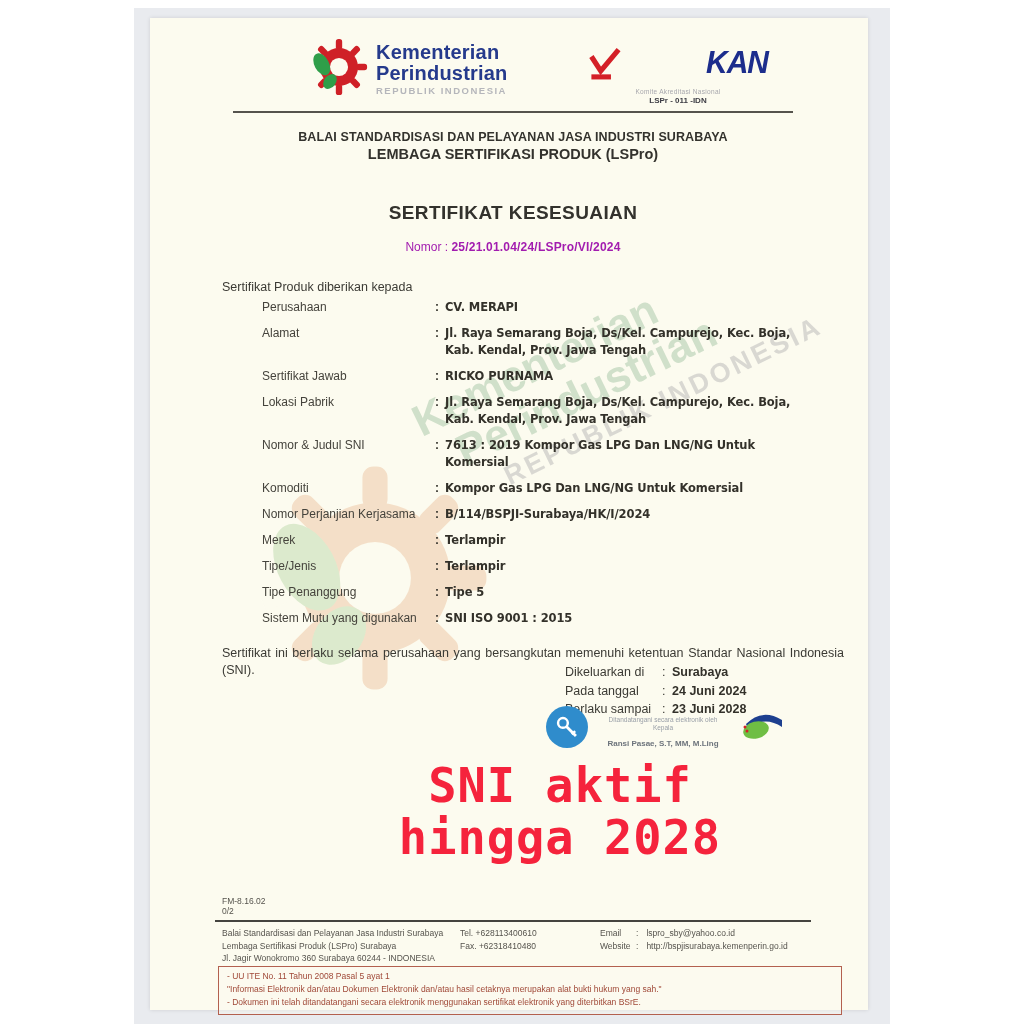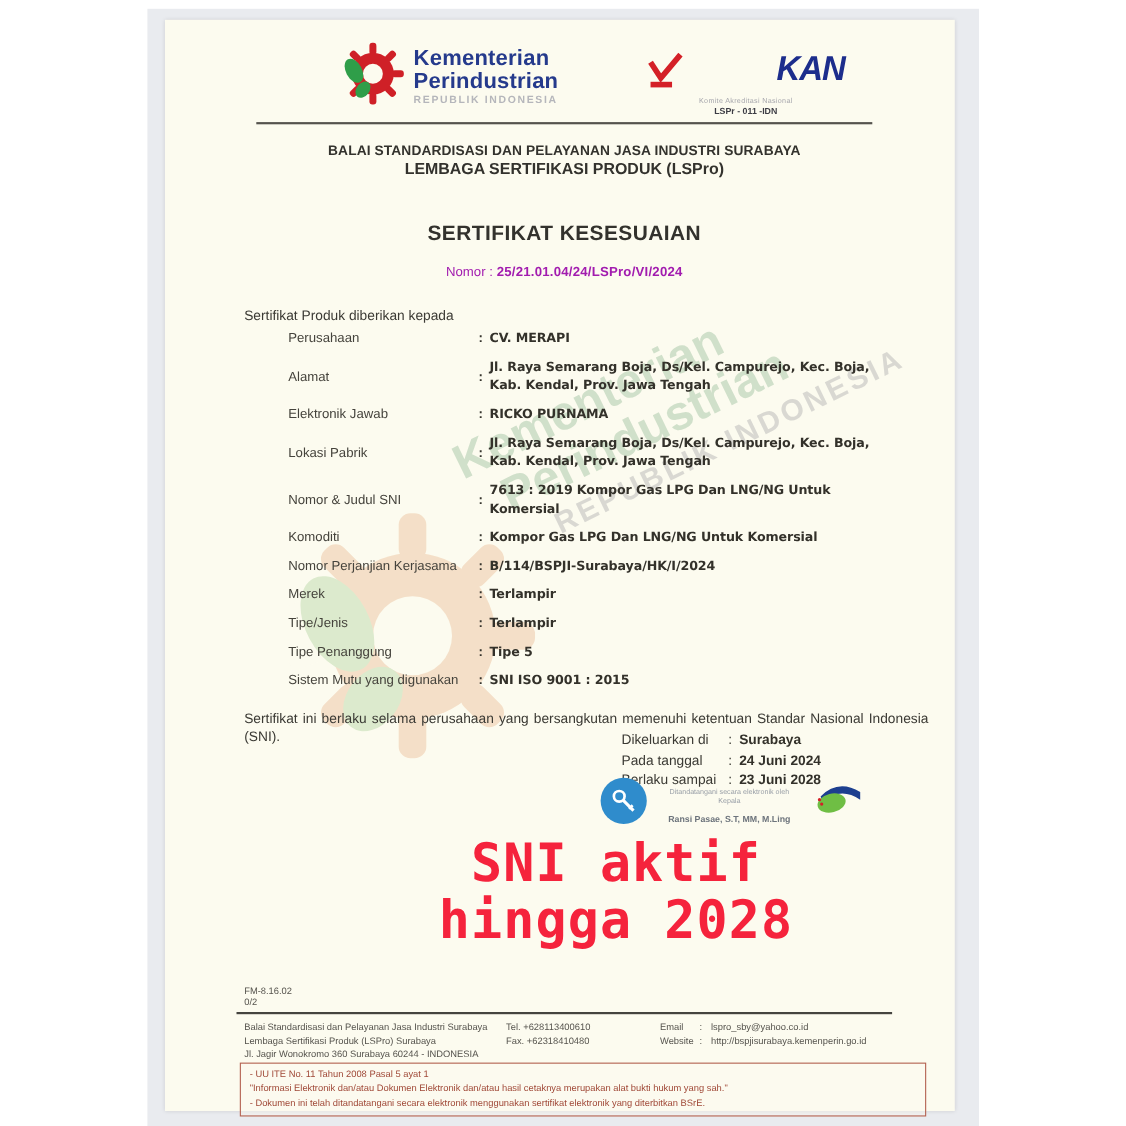--- a/index.html
+++ b/index.html
@@ -25,21 +25,21 @@
   .titles{left:83px;top:112px;width:560px;text-align:center;color:#33322d;}
   .t-org1{font-size:12.5px;font-weight:bold;letter-spacing:.1px;}
   .t-org2{font-size:14.5px;font-weight:bold;margin-top:2px;}
   .t-main{font-size:19px;font-weight:bold;margin-top:40px;letter-spacing:.4px;}
   .t-nomor{font-size:12px;margin-top:16px;color:#a21caf;}
   .t-nomor b{letter-spacing:.2px;}
 
   .intro{left:72px;top:262px;font-size:12.5px;color:#3b3a34;}
 
   .fields{left:72px;top:281px;width:591px;display:flex;flex-direction:column;gap:9px;}
-  .frow{display:flex;padding-left:40px;font-size:12px;line-height:17px;align-items:center;}
+  .frow{display:flex;padding-left:40px;font-size:12px;line-height:17px;}
   .flabel{width:173px;flex:none;color:#45433c;}
   .fcolon{width:10px;flex:none;color:#35332c;font-weight:bold;}
   .fvalue{flex:1;font-family:"DejaVu Sans",sans-serif;font-weight:bold;color:#33312a;font-size:11.5px;letter-spacing:-.1px;}
   .note{margin-top:9px;font-size:12.5px;line-height:16.5px;color:#3b3a34;text-align:justify;width:622px;}
 
   .issued{left:415px;top:645px;font-size:12.5px;color:#3b3a34;}
   .irow{display:flex;line-height:18.5px;}
   .ilabel{width:97px;flex:none;}
   .icolon{width:10px;flex:none;}
   .ivalue{font-weight:bold;color:#33312a;}
@@ -163,21 +163,21 @@
       <span class="flabel">Perusahaan</span>
       <span class="fcolon">:</span>
       <span class="fvalue">CV. MERAPI</span>
     </div>
     <div class="frow">
       <span class="flabel">Alamat</span>
       <span class="fcolon">:</span>
       <span class="fvalue">Jl. Raya Semarang Boja, Ds/Kel. Campurejo, Kec. Boja, Kab. Kendal, Prov. Jawa Tengah</span>
     </div>
     <div class="frow">
-      <span class="flabel">Elektronik Jawab</span>
+      <span class="flabel">Sertifikat Jawab</span>
       <span class="fcolon">:</span>
       <span class="fvalue">RICKO PURNAMA</span>
     </div>
     <div class="frow">
       <span class="flabel">Lokasi Pabrik</span>
       <span class="fcolon">:</span>
       <span class="fvalue">Jl. Raya Semarang Boja, Ds/Kel. Campurejo, Kec. Boja, Kab. Kendal, Prov. Jawa Tengah</span>
     </div>
     <div class="frow">
       <span class="flabel">Nomor &amp; Judul SNI</span>

